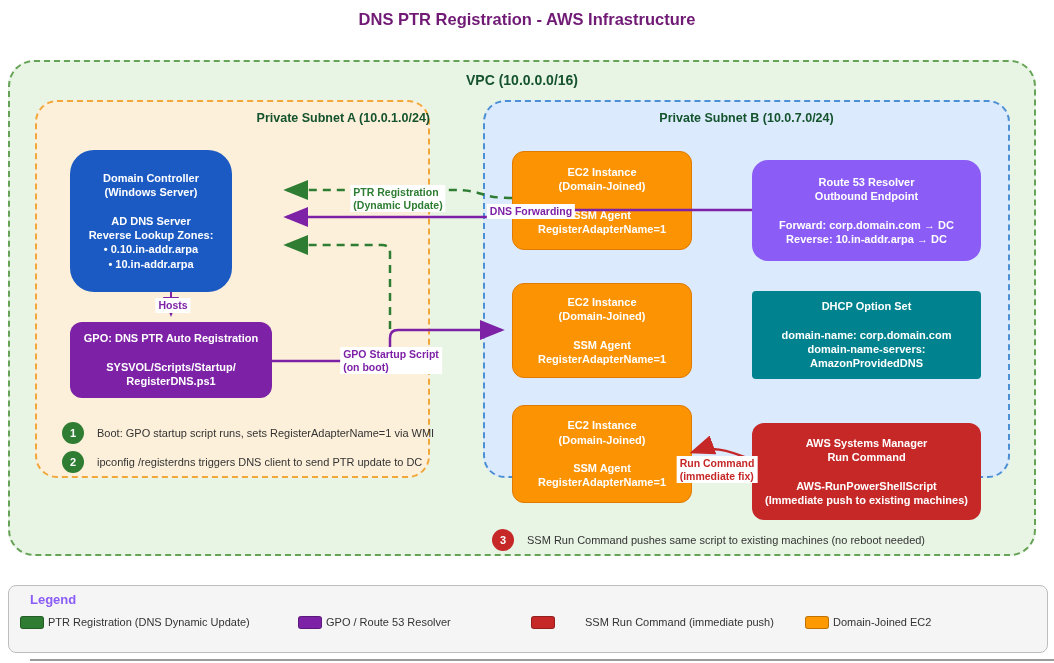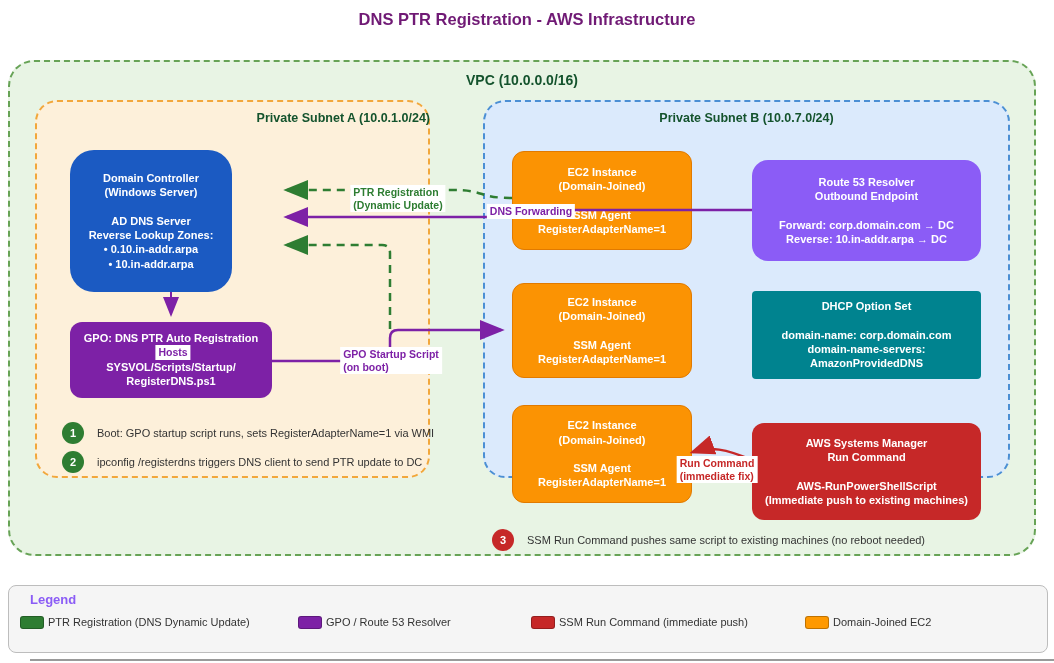--- a/index.html
+++ b/index.html
@@ -205,21 +205,21 @@
   <path d="M272,361 L382,361 Q390,361 390,353 L390,338 Q390,330 398,330 L501,330" fill="none" stroke="#7d21a6" stroke-width="2.5" marker-end="url(#arr-purple)"></path>
   <path d="M171,292 L171,314" fill="none" stroke="#7d21a6" stroke-width="2" marker-end="url(#arr-purple)"></path>
   <path d="M752,460 C726,449 710,446 693,452" fill="none" stroke="#c62828" stroke-width="2.5" marker-end="url(#arr-red)"></path>
 </svg>
 
 <div class="abs edge-label lbl-green" style="left:398px; top:185px;">PTR Registration
 (Dynamic Update)</div>
 <div class="abs edge-label lbl-purple" style="left:531px; top:204px;">DNS Forwarding</div>
 <div class="abs edge-label lbl-purple" style="left:391px; top:347px;">GPO Startup Script
 (on boot)</div>
-<div class="abs edge-label lbl-purple" style="left:173px; top:298px;margin-top:47px;">Hosts</div>
+<div class="abs edge-label lbl-purple" style="left:173px; top:298px;">Hosts</div>
 <div class="abs edge-label lbl-red" style="left:717px; top:456px;">Run Command
 (immediate fix)</div>
 
 <div class="abs step-badge badge-green" style="left:62px; top:422px;">1</div>
 <div class="abs note-text" style="left:97px; top:427px;text-align:center;">Boot: GPO startup script runs, sets RegisterAdapterName=1 via WMI</div>
 
 <div class="abs step-badge badge-green" style="left:62px; top:451px;">2</div>
 <div class="abs note-text" style="left:97px; top:456px;">ipconfig /registerdns triggers DNS client to send PTR update to DC</div>
 
 <div class="abs step-badge badge-red" style="left:492px; top:529px;">3</div>
@@ -228,18 +228,18 @@
 <div class="abs legend-box"></div>
 <div class="abs legend-title">Legend</div>
 
 <div class="abs legend-swatch" style="left: 20px; background: rgb(46, 125, 50);"></div>
 <div class="abs legend-label" style="left:48px;">PTR Registration (DNS Dynamic Update)</div>
 
 <div class="abs legend-swatch" style="left: 298px; background: rgb(125, 33, 166);"></div>
 <div class="abs legend-label" style="left:326px;">GPO / Route 53 Resolver</div>
 
 <div class="abs legend-swatch" style="left: 531px; background: rgb(198, 40, 40);"></div>
-<div class="abs legend-label" style="left:559px;">SSM Run Command (immediate push)</div>
+<div class="abs legend-label" style="left:585px;">SSM Run Command (immediate push)</div>
 
 <div class="abs legend-swatch" style="left: 805px; background: rgb(255, 153, 0);"></div>
 <div class="abs legend-label" style="left:833px;">Domain-Joined EC2</div>
 
 <div class="abs bottom-rule"></div>
 
 </body></html>

